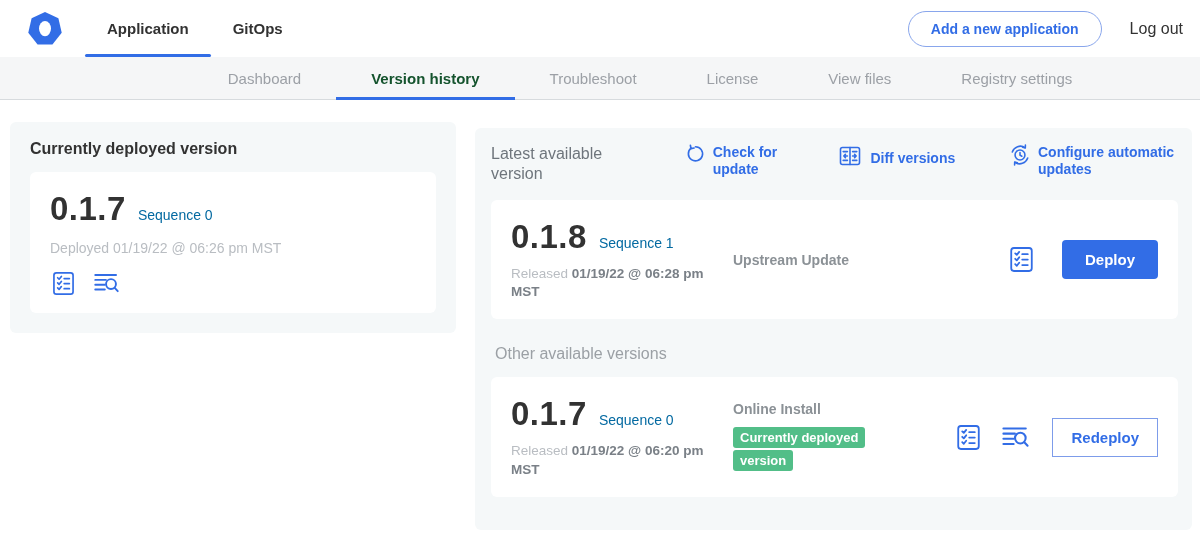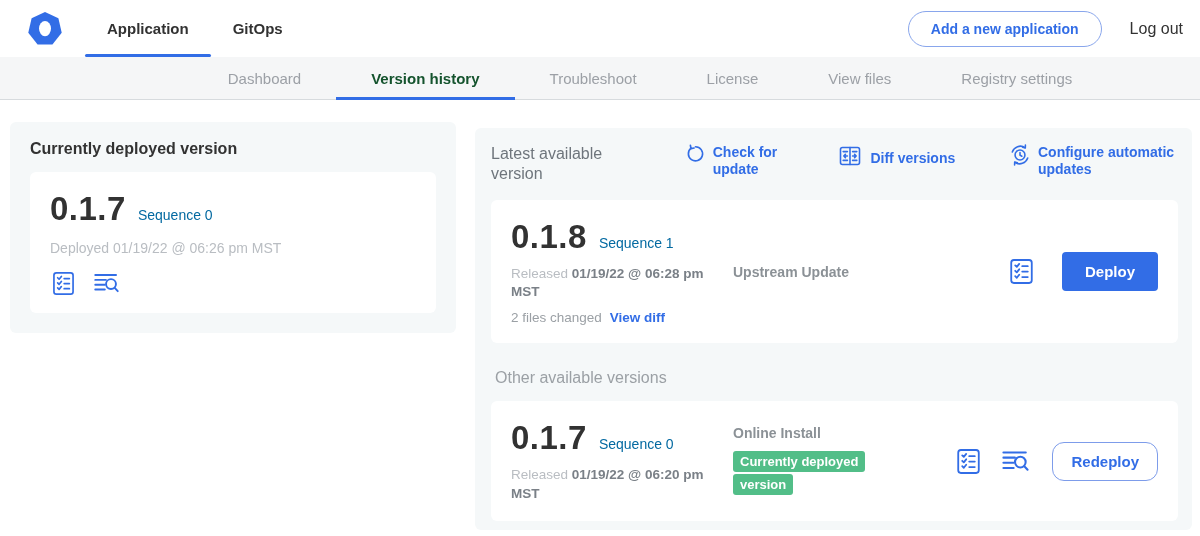--- a/index.html
+++ b/index.html
@@ -54,21 +54,21 @@
   .view-diff { color:#326de6; font-weight:700; margin-left:8px; cursor:pointer; }
   .rel-mid { width:190px; flex:none; margin-left:14px; }
   .source-label { font-size:14px; font-weight:600; color:#8b9196; }
   .deployed-badge { display:inline; background:#52be88; color:#fff; font-size:13px; font-weight:600;
     padding:3px 7px; border-radius:3px; line-height:1.75; box-decoration-break:clone; -webkit-box-decoration-break:clone; }
   .badge-wrap { margin-top:10px; width:160px; }
   .rel-right { margin-left:auto; display:flex; align-items:center; }
   .deploy-btn { background:#326de6; color:#fff; border:none; font-family:inherit; font-size:15px; font-weight:700;
     padding:11px 23px; border-radius:4px; margin-left:26px; cursor:pointer; }
   .redeploy-btn { background:#fff; color:#326de6; border:1px solid #7d9cea; font-family:inherit; font-size:15px; font-weight:700;
-    padding:10px 18px; border-radius:12px; margin-left:22px; cursor:pointer; }
+    padding:10px 18px; border-radius:0; margin-left:22px; cursor:pointer; }
   .other-title { margin-top:26px; font-size:16px; color:#9ba0a5; padding-left:4px; }
   .release-card.other { margin-top:14px; }
   .rel-right .icon-btn + .icon-btn { margin-left:18px; }
 </style>
 </head>
 <body>
 
 <svg width="0" height="0" style="position:absolute">
   <defs>
     <g id="ic-checklist" fill="none" stroke="#326de6" stroke-width="1.5" stroke-linecap="round" stroke-linejoin="round">
@@ -214,23 +214,20 @@
   <div class="release-card">
     <div class="rel-left">
       <div class="ver-row">
         <span class="ver-num">0.1.8</span>
         <span class="ver-seq">Sequence 1</span>
       </div>
       <div class="released-line">
         <span class="released-label">Released</span>
         <span class="released-date">01/19/22 @ 06:28 pm MST</span>
       </div>
-      <div class="files-line">
-        <span>2 files changed</span><span class="view-diff">View diff</span>
-      </div>
     </div>
     <div class="rel-mid">
       <div class="source-label">Upstream Update</div>
     </div>
     <div class="rel-right">
       <span class="icon-btn">
         <svg width="29" height="29" viewBox="0 0 24 24">
             <use href="#ic-checklist"></use>
           </svg>
       </span>

